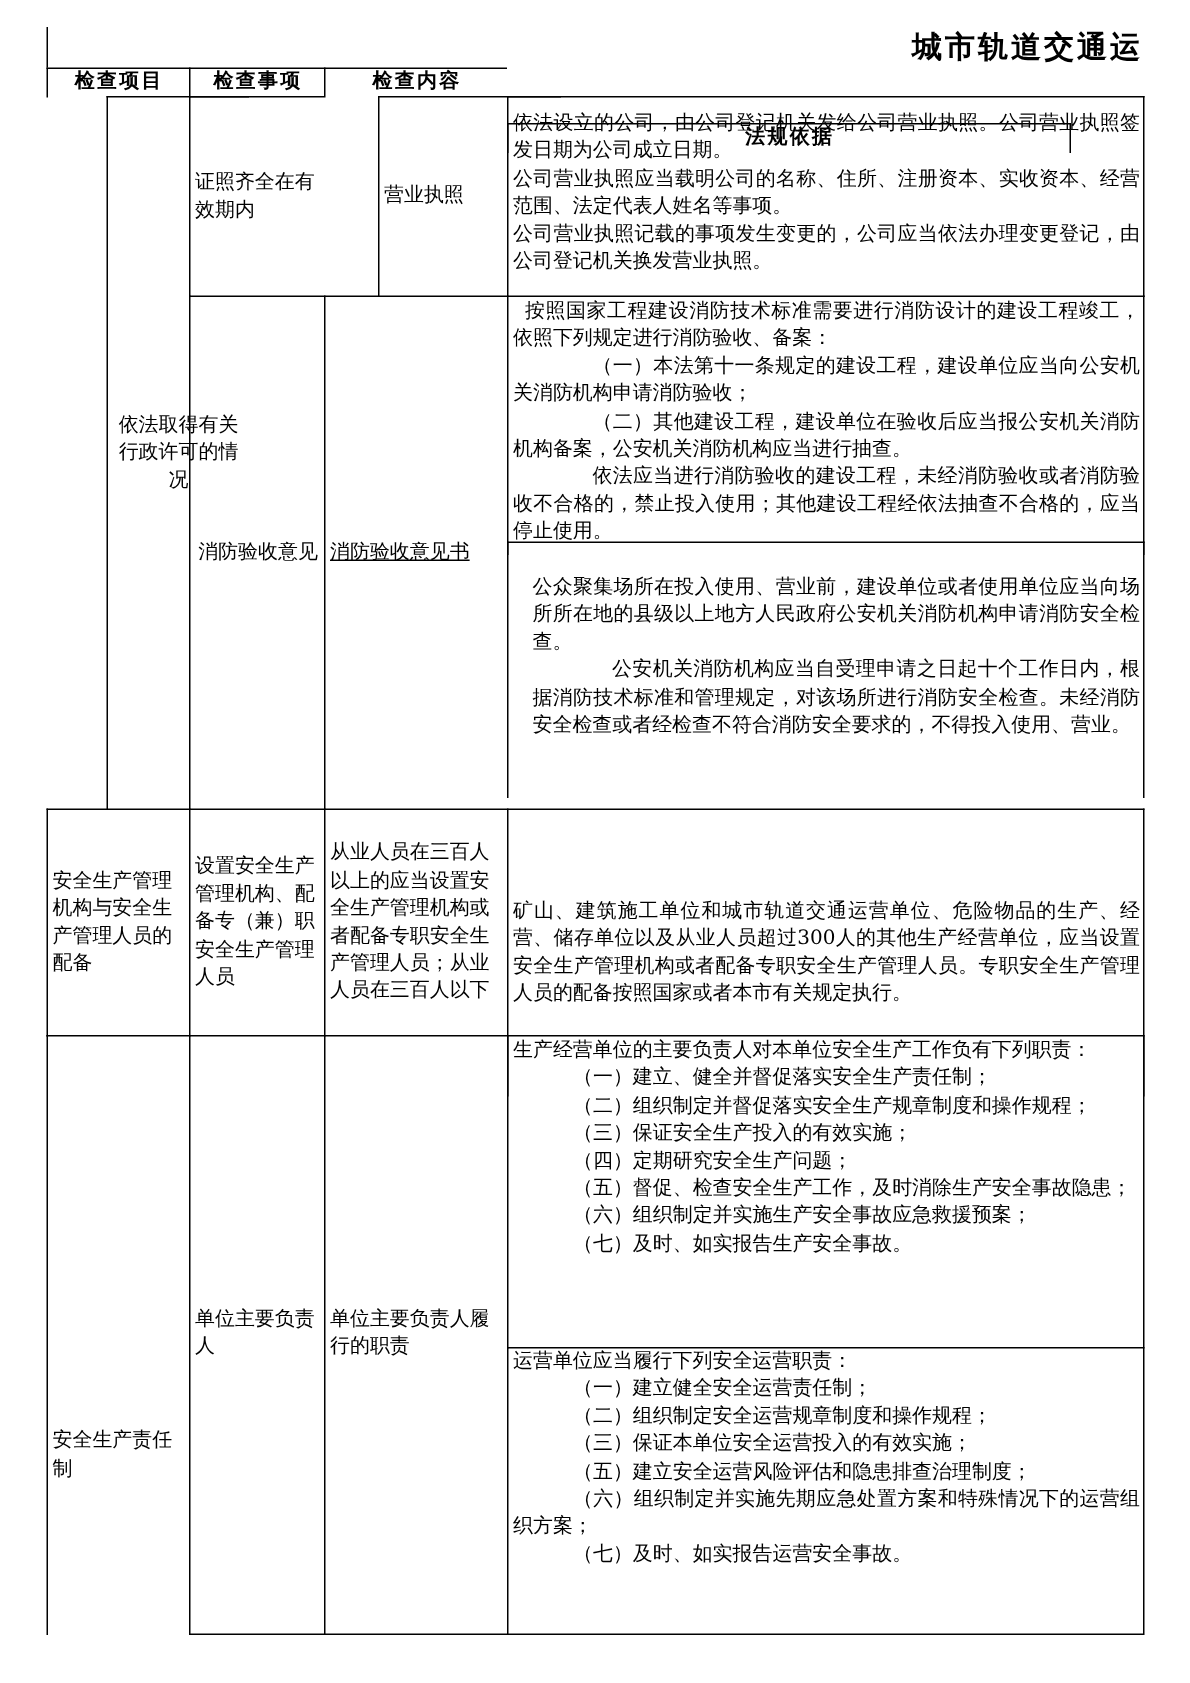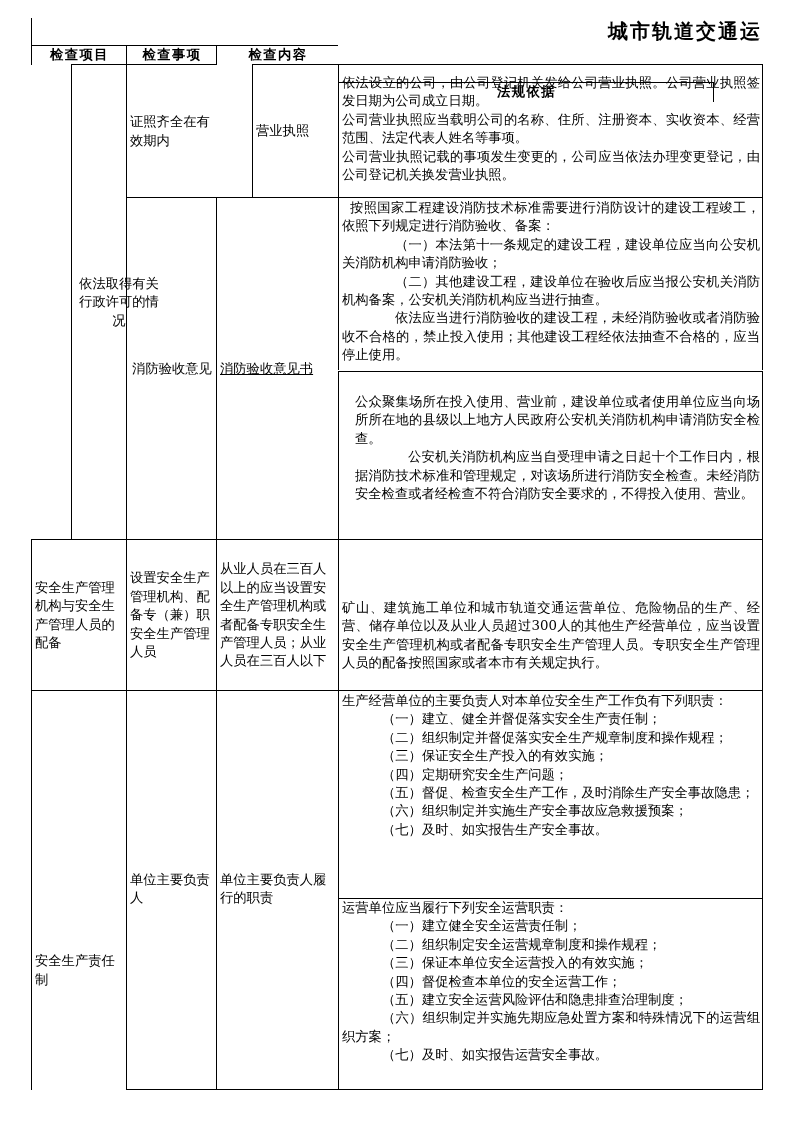--- a/index.html
+++ b/index.html
@@ -109,21 +109,21 @@
   </div>
   <div class="cell vc" style="left:185px; top:152px; width:122px; height:343px;text-decoration:underline;">
     <span>消防验收意见书</span>
   </div>
   <div class="cell br reg" style="left:307px; top:152px; width:425px; height:173px; padding-top:1px;">
     <p class="ind1">按照国家工程建设消防技术标准需要进行消防设计的建设工程竣工，依照下列规定进行消防验收、备案：</p>
     <p class="ind4">（一）本法第十一条规定的建设工程，建设单位应当向公安机关消防机构申请消防验收；</p>
     <p class="ind4">（二）其他建设工程，建设单位在验收后应当报公安机关消防机构备案，公安机关消防机构应当进行抽查。</p>
     <p class="ind4">依法应当进行消防验收的建设工程，未经消防验收或者消防验收不合格的，禁止投入使用；其他建设工程经依法抽查不合格的，应当停止使用。</p>
   </div>
-  <div class="cell br reg" style="left:307px; top:326px; width:425px; height:171px; padding-top:21px;padding-left:16px;">
+  <div class="cell br reg" style="left:307px; top:316px; width:425px; height:171px; padding-top:21px;padding-left:16px;">
     <p>公众聚集场所在投入使用、营业前，建设单位或者使用单位应当向场所所在地的县级以上地方人民政府公安机关消防机构申请消防安全检查。</p>
     <p class="ind4">公安机关消防机构应当自受理申请之日起十个工作日内，根据消防技术标准和管理规定，对该场所进行消防安全检查。未经消防安全检查或者经检查不符合消防安全要求的，不得投入使用、营业。</p>
   </div>
 
   <div class="cell vc" style="left:0; top:494px; width:95px; height:152px;">
     <span>安全生产管理机构与安全生产管理人员的配备</span>
   </div>
   <div class="cell vc" style="left:95px; top:494px; width:90px; height:152px;">
     <span>设置安全生产管理机构、配备专（兼）职安全生产管理人员</span>
   </div>
@@ -153,19 +153,18 @@
     <p class="ind3">（四）定期研究安全生产问题；</p>
     <p class="ind3">（五）督促、检查安全生产工作，及时消除生产安全事故隐患；</p>
     <p class="ind3">（六）组织制定并实施生产安全事故应急救援预案；</p>
     <p class="ind3">（七）及时、如实报告生产安全事故。</p>
   </div>
   <div class="cell br bb reg" style="left:307px; top:853px; width:425px; height:192px; padding-top:0px;">
     <p>运营单位应当履行下列安全运营职责：</p>
     <p class="ind3">（一）建立健全安全运营责任制；</p>
     <p class="ind3">（二）组织制定安全运营规章制度和操作规程；</p>
     <p class="ind3">（三）保证本单位安全运营投入的有效实施；</p>
-    <p class="ind3">（四）督促检查本单位的安全运营工作；</p>
     <p class="ind3">（五）建立安全运营风险评估和隐患排查治理制度；</p>
     <p class="ind3">（六）组织制定并实施先期应急处置方案和特殊情况下的运营组织方案；</p>
     <p class="ind3">（七）及时、如实报告运营安全事故。</p>
   </div>
 
 </div>
 
 </body></html>

